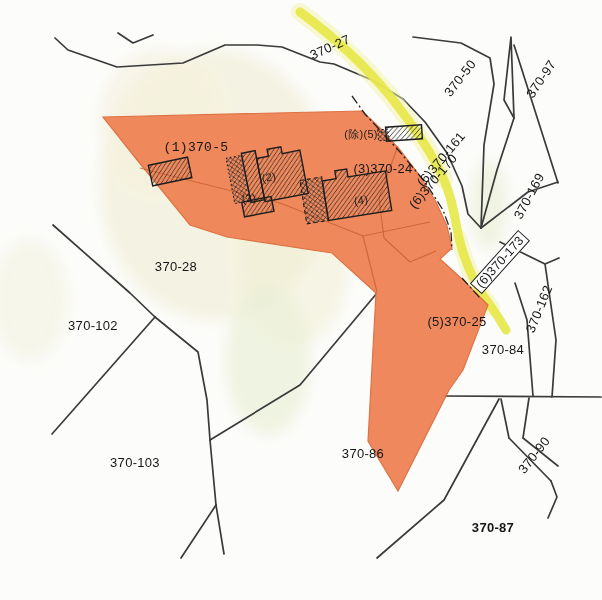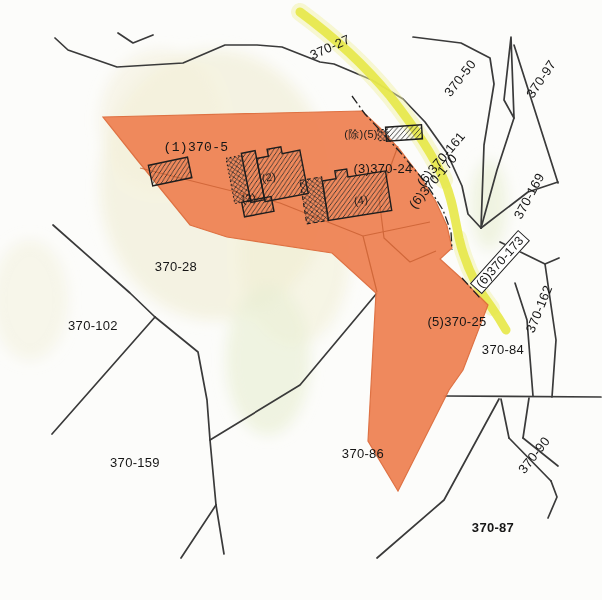--- a/index.html
+++ b/index.html
@@ -132,21 +132,21 @@
       <div class="maplabel" style="left: 441px; top: 159px; transform: translate(-50%, -50%) rotate(-50deg);">(6)370-161</div>
       <div class="maplabel" style="left: 433px; top: 181px; transform: translate(-50%, -50%) rotate(-50deg);">(6)370-170</div>
       <div class="maplabel" style="left: 529px; top: 196px; transform: translate(-50%, -50%) rotate(-62deg);">370-169</div>
       <div class="maplabel" style="left: 176px; top: 266px; transform: translate(-50%, -50%) rotate(0deg);">370-28</div>
       <div class="maplabel boxed" style="left: 500px; top: 262px; transform: translate(-50%, -50%) rotate(-48deg);">(6)370-173</div>
       <div class="maplabel" style="left: 539px; top: 309px; transform: translate(-50%, -50%) rotate(-68deg);">370-162</div>
       <div class="maplabel" style="left: 428px; top: 321px; transform: translate(-50%, -50%) rotate(0deg); margin-left: 29px;">(5)370-25</div>
       <div class="maplabel" style="left: 93px; top: 325px; transform: translate(-50%, -50%) rotate(0deg);">370-102</div>
       <div class="maplabel" style="left: 503px; top: 349px; transform: translate(-50%, -50%) rotate(0deg);">370-84</div>
       <div class="maplabel" style="left: 534px; top: 455px; transform: translate(-50%, -50%) rotate(-52deg);">370-90</div>
-      <div class="maplabel" style="left: 135px; top: 462px; transform: translate(-50%, -50%) rotate(0deg);">370-159</div>
+      <div class="maplabel" style="left: 135px; top: 462px; transform: translate(-50%, -50%) rotate(0deg);">370-103</div>
       <div class="maplabel" style="left: 315px; top: 453px; transform: translate(-50%, -50%) rotate(0deg); margin-left: 48px;">370-86</div>
       <div class="maplabel" style="left: 493px; top: 527px; transform: translate(-50%, -50%) rotate(0deg); font-weight: bold;">370-87</div>
       <div class="maplabel building" style="left: 321px; top: 134px; transform: translate(-50%, -50%) rotate(0deg); margin-left: 40px;">(除)(5)</div>
       <div class="maplabel building" style="left: 269px; top: 177px; transform: translate(-50%, -50%) rotate(-10deg);">(2)</div>
       <div class="maplabel building" style="left: 249px; top: 198px; transform: translate(-50%, -50%) rotate(-10deg);">(3)</div>
       <div class="maplabel building" style="left: 361px; top: 200px; transform: translate(-50%, -50%) rotate(-8deg);">(4)</div>
     </div>
 </div>
 
 </body></html>

